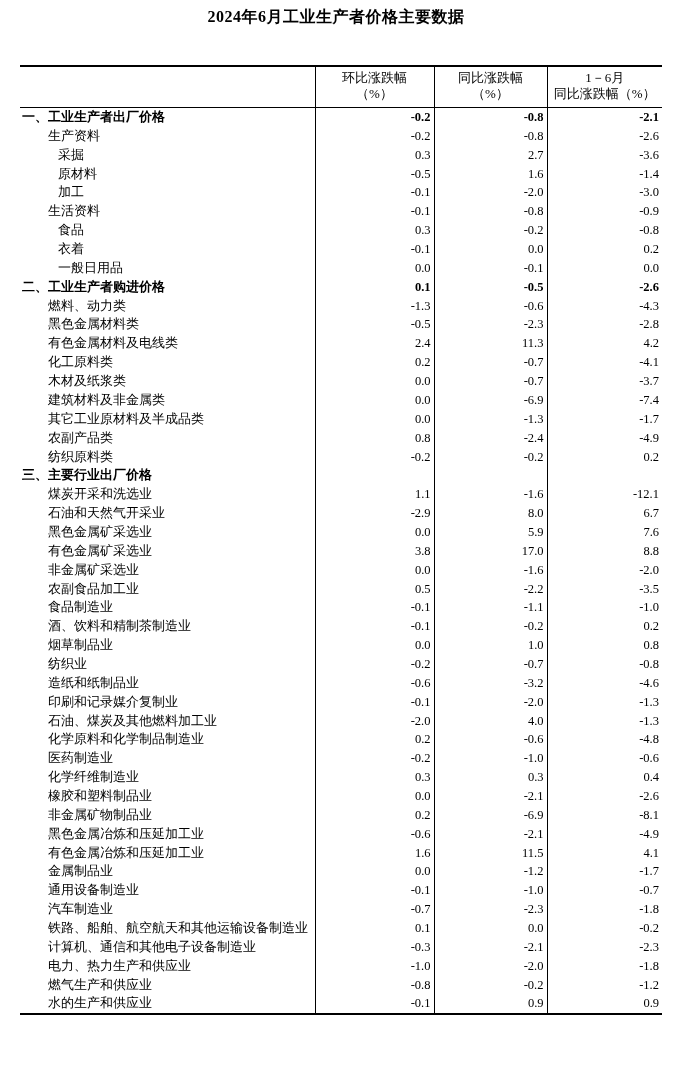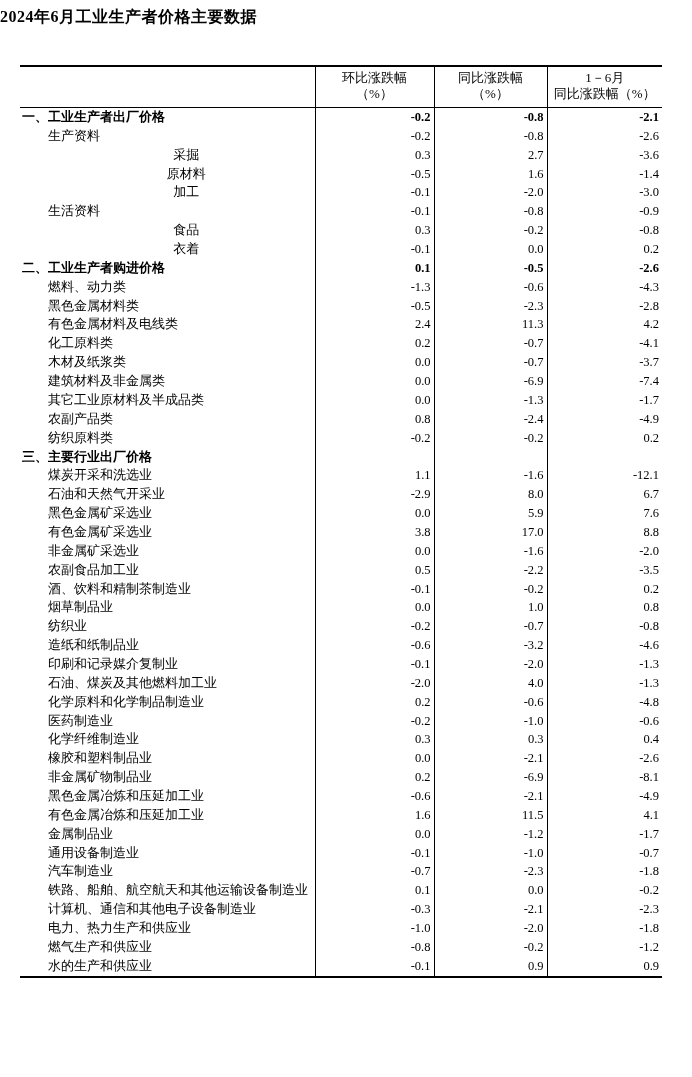--- a/index.html
+++ b/index.html
@@ -13,21 +13,21 @@
     height: 1077px;
     color: #000;
     font-family: "Liberation Serif", "DejaVu Serif", serif;
     overflow: hidden;
   }
   .title {
     position: absolute;
     top: 7px;
     left: 0;
     width: 672px;
-    text-align: left;
+    text-align: center;
     font-size: 16px;
     font-weight: bold;
     letter-spacing: 0.5px;
   }
   table.price-table {
     position: absolute;
     left: 20px;
     top: 65px;
     width: 642px;
     border-collapse: collapse;
@@ -59,21 +59,21 @@
     padding: 0;
     font-size: 13px;
     line-height: 18.8px;
     white-space: nowrap;
     overflow: hidden;
     vertical-align: middle;
   }
   td.label { text-align: left; }
   td.label.ind0 { padding-left: 2px; }
   td.label.ind1 { padding-left: 28px; }
-  td.label.ind2 { padding-left: 38px; text-align: center; }
+  td.label.ind2 { padding-left: 38px; }
   td.num {
     text-align: right;
     padding-right: 3px;
     font-size: 12.5px;
   }
   tr.bold td { font-weight: bold; }
 </style>
 </head>
 <body>
 
@@ -153,20 +153,26 @@
     <td class="num">-0.8</td>
   </tr>
 
   <tr>
     <td class="label ind2">衣着</td>
     <td class="num">-0.1</td>
     <td class="num">0.0</td>
     <td class="num">0.2</td>
   </tr>
 
+  <tr>
+    <td class="label ind2">一般日用品</td>
+    <td class="num">0.0</td>
+    <td class="num">-0.1</td>
+    <td class="num">0.0</td>
+  </tr>
 
 
   <tr class="bold">
     <td class="label ind0">二、工业生产者购进价格</td>
     <td class="num">0.1</td>
     <td class="num">-0.5</td>
     <td class="num">-2.6</td>
   </tr>
 
   <tr>
@@ -274,20 +280,26 @@
     <td class="num">-2.0</td>
   </tr>
 
   <tr>
     <td class="label ind1">农副食品加工业</td>
     <td class="num">0.5</td>
     <td class="num">-2.2</td>
     <td class="num">-3.5</td>
   </tr>
 
+  <tr>
+    <td class="label ind1">食品制造业</td>
+    <td class="num">-0.1</td>
+    <td class="num">-1.1</td>
+    <td class="num">-1.0</td>
+  </tr>
 
   <tr>
     <td class="label ind1">酒、饮料和精制茶制造业</td>
     <td class="num">-0.1</td>
     <td class="num">-0.2</td>
     <td class="num">0.2</td>
   </tr>
 
   <tr>
     <td class="label ind1">烟草制品业</td>

